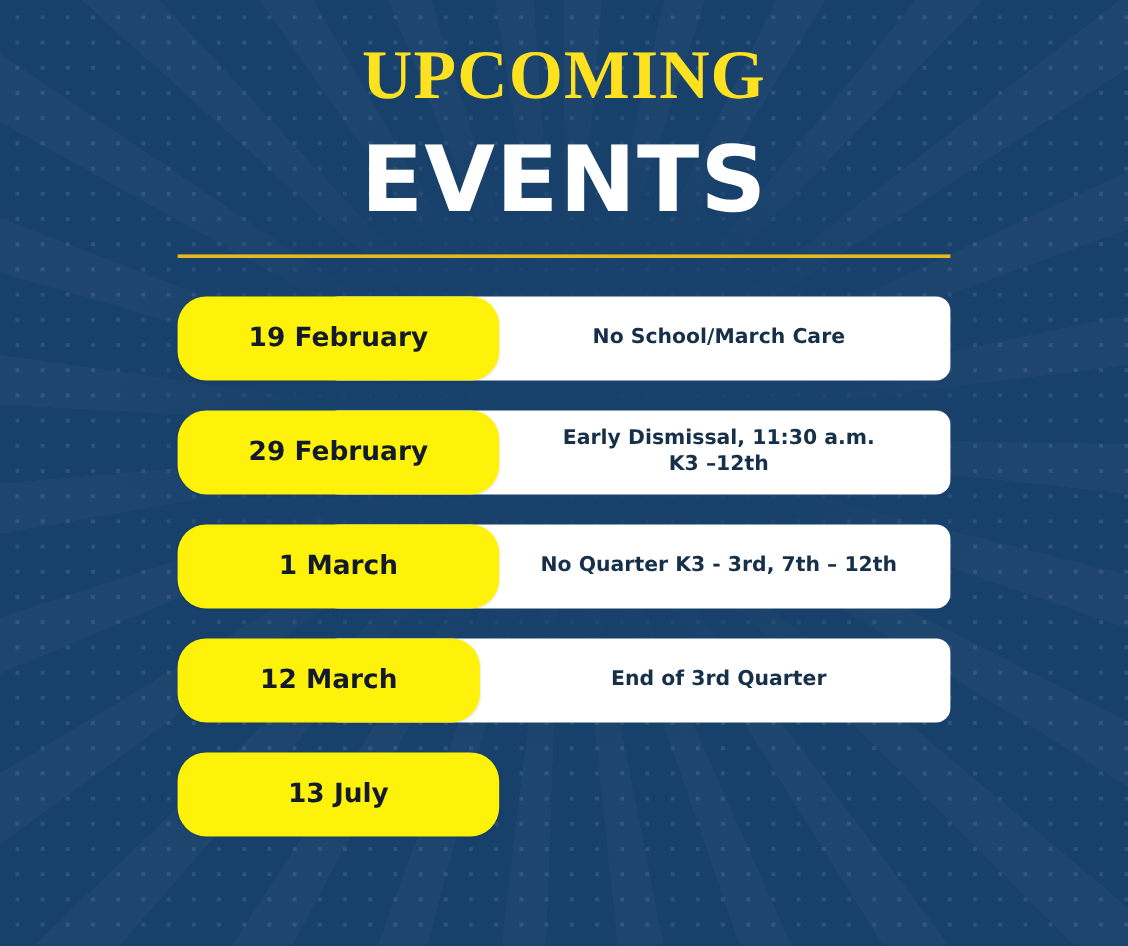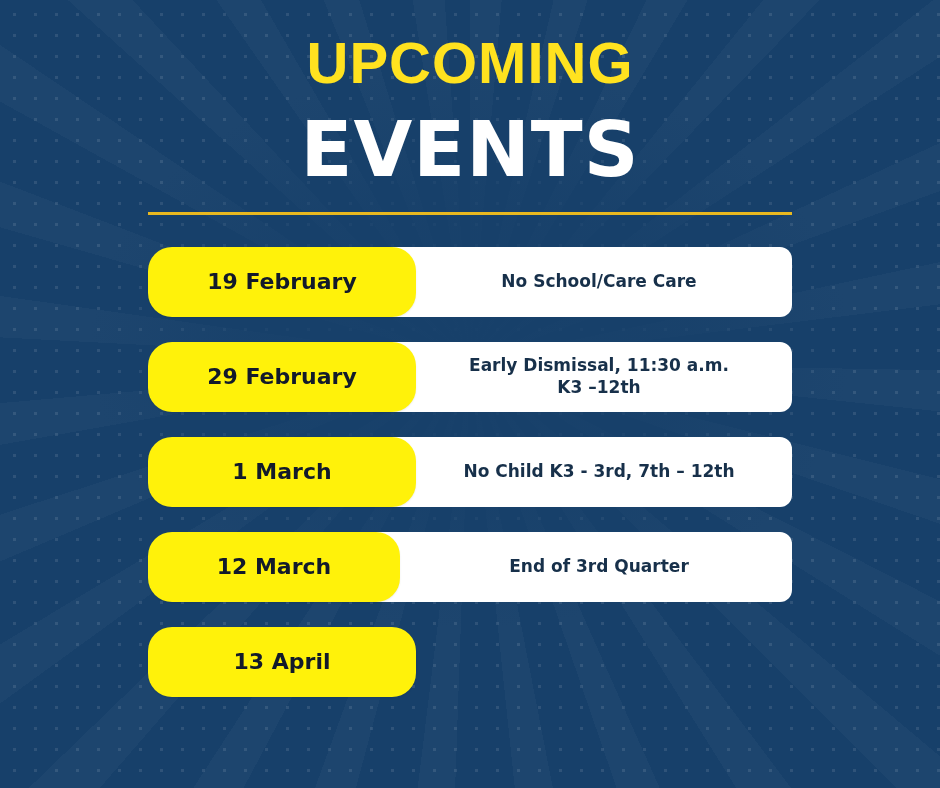--- a/index.html
+++ b/index.html
@@ -68,21 +68,21 @@
     margin-top: 34px;
     text-align: center;
     width: 100%;
   }
   .title-line1 {
     font-size: 58px;
     line-height: 1.0;
     font-weight: bold;
     letter-spacing: 1px;
     color: #FFE21F;
-    font-family: Liberation Sans, sans-serif;
+    font-family: Liberation Serif, serif;
   }
   .title-line2 {
     font-size: 76px;
     line-height: 1.05;
     font-weight: bold;
     letter-spacing: 1px;
     color: #FFFFFF;
     margin-top: 18px;
     font-family: "DejaVu Sans", sans-serif;
   }
@@ -163,53 +163,53 @@
       <div class="title-line1">UPCOMING</div>
       <div class="title-line2">EVENTS</div>
       <div class="divider"></div>
     </div>
 
     <div class="events">
 
       <div class="event-row">
         <div class="event-desc">
           <div>
-            <span>No School/Care Care</span>
+            <span>No School/March Care</span>
           </div>
         </div>
         <div class="event-date w1">19 February</div>
       </div>
 
       <div class="event-row">
         <div class="event-desc">
           <div>
             <span>Early Dismissal, 11:30 a.m.</span>
             <span>K3 –12th</span>
           </div>
         </div>
         <div class="event-date w2">29 February</div>
       </div>
 
       <div class="event-row">
         <div class="event-desc">
           <div>
-            <span>No Child K3 - 3rd, 7th – 12th</span>
+            <span>No Quarter K3 - 3rd, 7th – 12th</span>
           </div>
         </div>
         <div class="event-date w3">1 March</div>
       </div>
 
       <div class="event-row">
         <div class="event-desc">
           <div>
             <span>End of 3rd Quarter</span>
           </div>
         </div>
         <div class="event-date w4">12 March</div>
       </div>
 
       <div class="event-row">
-        <div class="event-date w5">13 April</div>
+        <div class="event-date w5">13 July</div>
       </div>
 
     </div>
   </div>
 </div>
 
 </body></html>

